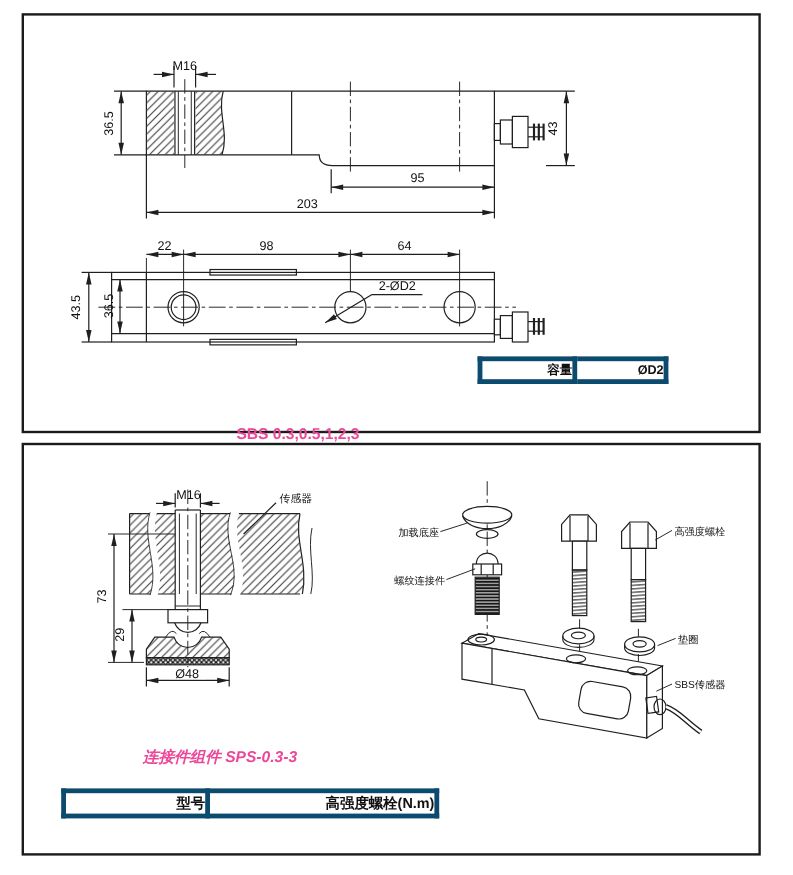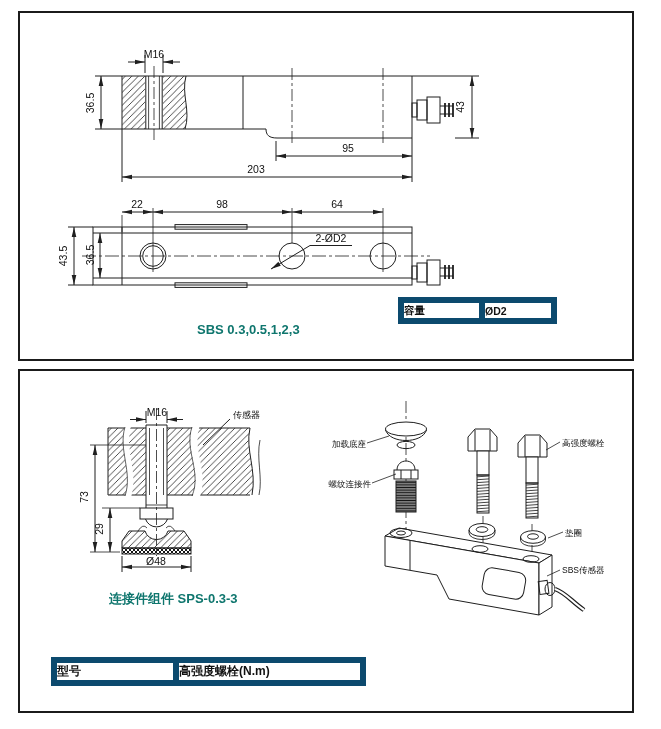--- a/index.html
+++ b/index.html
@@ -5,25 +5,25 @@
   html,body{margin:0;padding:0;background:#ffffff;}
   body{width:661px;height:729px;position:relative;overflow:hidden;
        font-family:"Liberation Sans",sans-serif;color:#111;}
   .panel{position:absolute;border:2px solid #1b1b1b;background:#fff;}
   #panel-top{left:18px;top:11px;width:612px;height:346px;}
   #panel-bottom{left:18px;top:369px;width:612px;height:340px;}
   svg.art{position:absolute;left:0;top:0;}
   .dim{font-size:10.5px;fill:#111;stroke:none;}
   .lbl{font-size:9px;fill:#111;stroke:none;}
   .sm{font-size:8.5px;fill:#111;stroke:none;}
-  .cap{position:absolute;font-weight:bold;font-size:13px;white-space:nowrap;color:#0f766e;}
+  .cap{position:absolute;font-weight:bold;font-size:13px;white-space:nowrap;color:#ec4899;margin-top:32px;}
   #cap-top{left:197px;top:322px;}
-  #cap-bottom{left:109px;top:590px;}
+  #cap-bottom{left:119px;top:590px;font-style:italic;}
   table.spec{border-collapse:collapse;table-layout:fixed;background:#fff;}
-  table.spec td{border:6px solid #0c4a6e;text-align:left;vertical-align:middle;
+  table.spec td{border:4px solid #0c4a6e;text-align:right;vertical-align:middle;
                 padding:0;overflow:hidden;}
   #table-capacity{position:absolute;left:398px;top:297px;width:159px;}
   #table-capacity td{height:15px;font-size:10.5px;}
   #table-capacity td.c1{width:75px;}
   #table-capacity tr.hd td{font-weight:bold;}
   #table-torque{position:absolute;left:51px;top:657px;width:315px;}
   #table-torque td{height:16px;font-size:11.5px;}
   #table-torque td.c1{width:116px;}
   #table-torque tr.hd td{font-weight:bold;font-size:12px;}
 </style>

